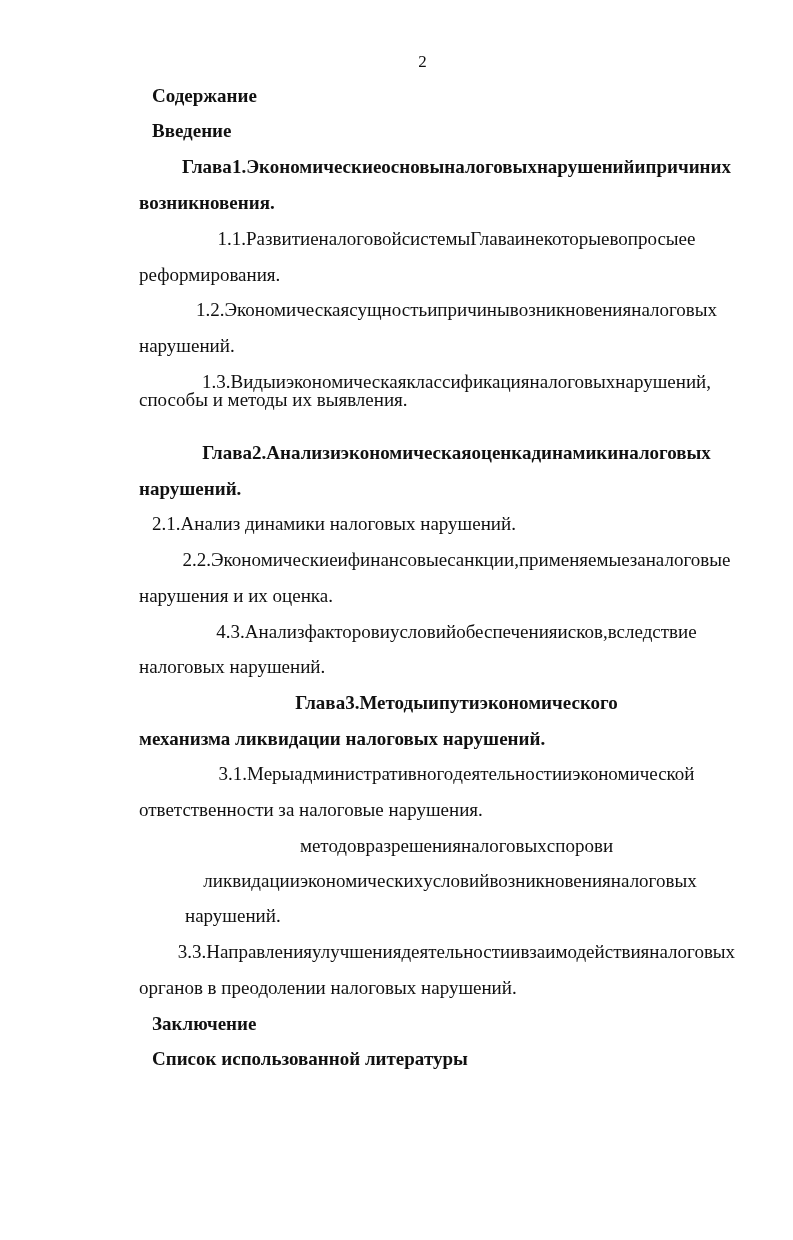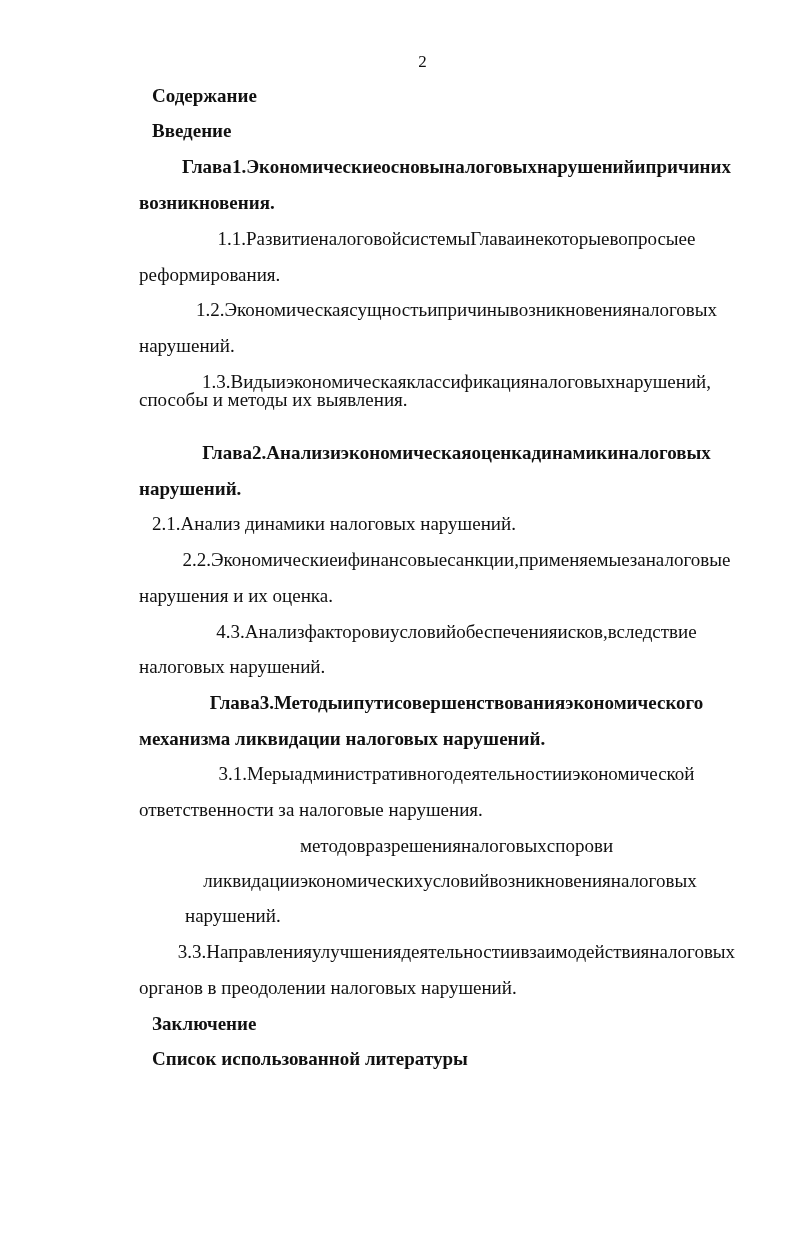--- a/index.html
+++ b/index.html
@@ -98,21 +98,20 @@
       <span>вследствие</span>
     </div>
   <div class="line" style="top:655px">налоговых нарушений.</div>
 
   <div class="line ind b just" style="top:691px">
       <span>Глава</span>
       <span>3.</span>
       <span>Методы</span>
       <span>и</span>
       <span>пути</span>
-      <span>совершенствования</span>
       <span>экономического</span>
     </div>
   <div class="line b" style="top:727px">механизма ликвидации налоговых нарушений.</div>
   <div class="line ind just" style="top:762px">
       <span>3.1.Меры</span>
       <span>административного</span>
       <span>деятельности</span>
       <span>и</span>
       <span>экономической</span>
     </div>

